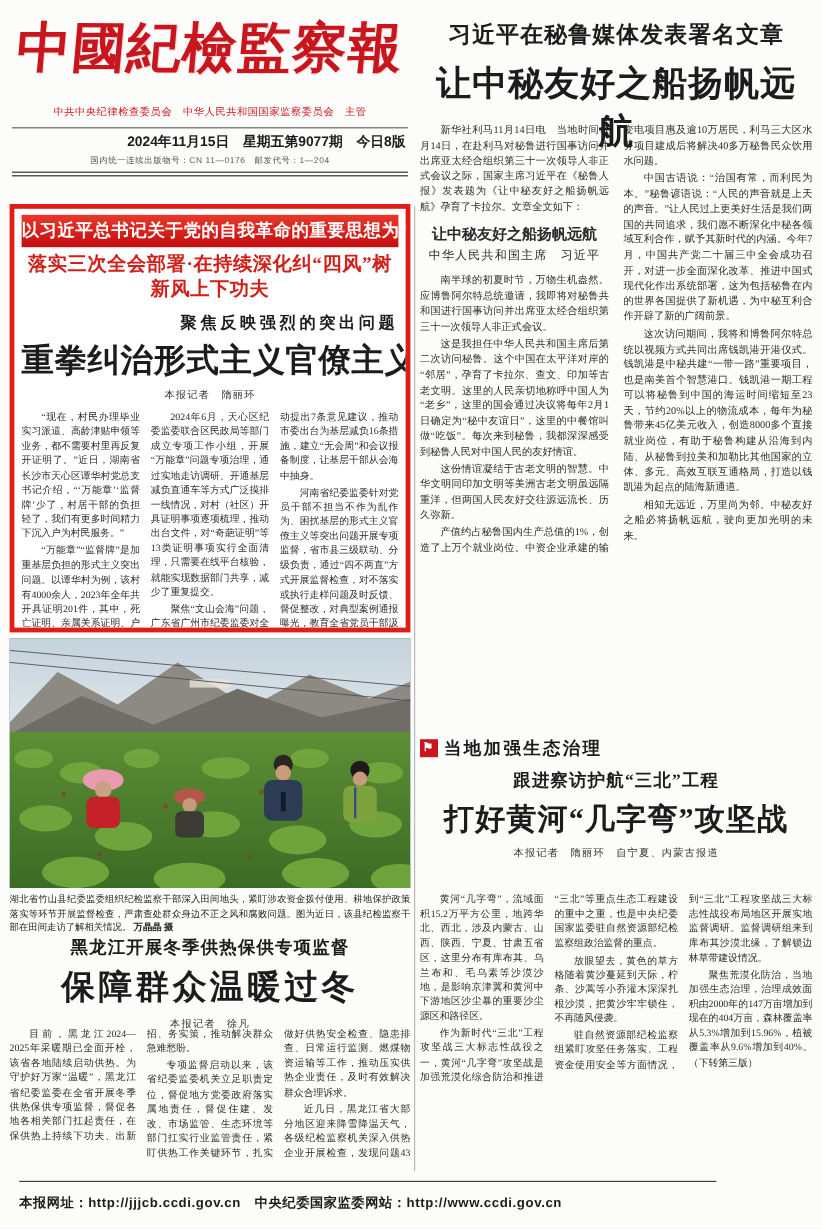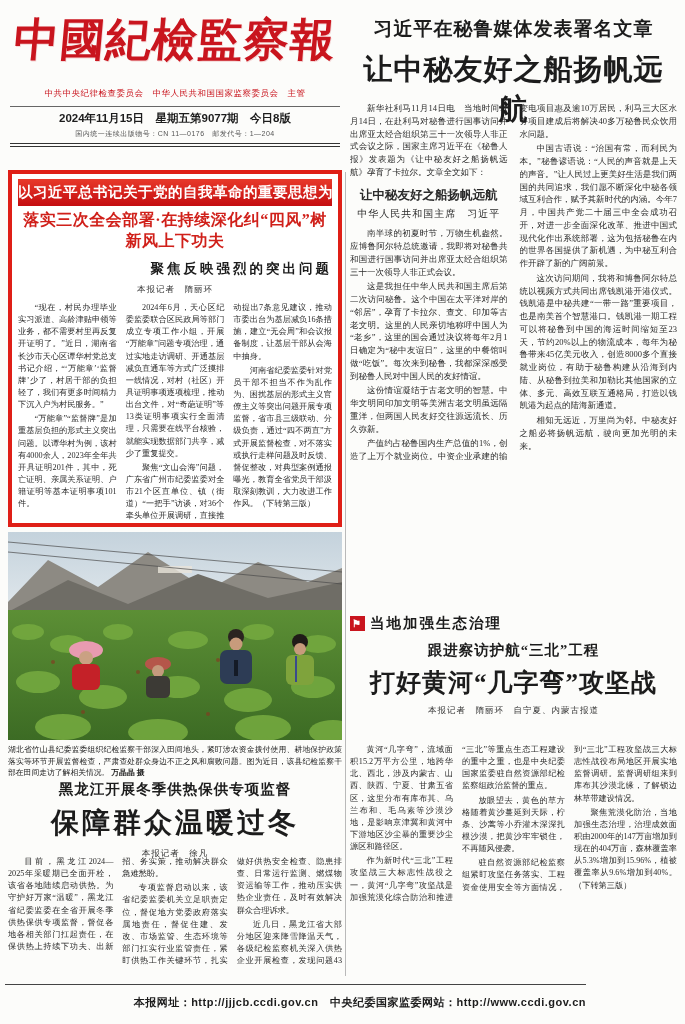--- a/index.html
+++ b/index.html
@@ -4,21 +4,21 @@
 <style>
   *{margin:0;padding:0;box-sizing:border-box}
   html,body{background:#e9e9e9}
   .page{position:relative;width:685px;height:1024px;margin:0 auto;background:#fcfcfa;overflow:hidden;color:#1c1c1c;font-family:"Liberation Sans","DejaVu Sans",sans-serif}
   .serif{font-family:"Liberation Serif","DejaVu Serif",serif}
 
   
   .masthead{position:absolute;left:10px;top:6px;width:330px;height:162px}
   .m-title{font-family:"DejaVu Serif","Liberation Serif",serif;font-weight:900;color:#c9151e;font-size:45px;letter-spacing:1px;line-height:1.5;text-align:center;transform:skewX(-5deg);text-shadow:1px 1px 0 #d8454a33;white-space:nowrap}
   .m-organ{color:#c9151e;font-size:8.5px;text-align:center;letter-spacing:.5px;margin-top:14px}
-  .m-daterow{display:flex;justify-content:center;border-top:1px solid #666;margin-top:6px;padding:4px 2px 0 2px;font-weight:bold;font-size:11.5px}
+  .m-daterow{display:flex;justify-content:flex-end;border-top:1px solid #666;margin-top:6px;padding:4px 2px 0 2px;font-weight:bold;font-size:11.5px}
   .m-issn{font-size:7px;color:#555;text-align:center;margin-top:3px;letter-spacing:.5px}
   .m-doublerule{border-bottom:4px double #333;margin-top:4px}
 
   
   .xi-head{position:absolute;left:350px;top:16px;width:327px;text-align:center}
   .xi-kicker{font-size:19px;font-weight:bold;letter-spacing:1px}
   .xi-headline{font-size:29px;font-weight:900;letter-spacing:1px;margin-top:8px}
   .xi-body{position:absolute;left:350px;top:102px;width:327px;height:506px;overflow:hidden;column-count:2;column-gap:12px;font-size:8.5px;line-height:1.5;text-align:justify;color:#2b2b2b}
   .xi-body p,.body p{text-indent:2em;margin-bottom:2px}
   .xi-subhead{text-align:center;font-weight:bold;font-size:12.5px;margin:7px 0 2px 0;text-indent:0}
@@ -48,21 +48,21 @@
   
   .sect{position:absolute;left:350px;top:614px;width:327px}
   .sect-head{display:flex;align-items:center;gap:5px;font-weight:bold;font-size:14.5px;letter-spacing:2px}
   .sect-icon{width:15px;height:15px;background:#c9151e;color:#fff;font-size:10px;line-height:15px;text-align:center;flex:0 0 auto}
   .sb-kicker{text-align:center;font-weight:bold;font-size:14.5px;letter-spacing:1px;margin-top:8px}
   .sb-headline{text-align:center;font-weight:900;font-size:25px;letter-spacing:1px;margin-top:6px;white-space:nowrap}
   .sb-body{position:absolute;left:350px;top:744px;width:327px;height:232px}
 
   
   .vrule{position:absolute;left:345px;top:172px;width:1px;height:804px;background:#b9b9b9}
-  .bottom{position:absolute;left:5px;top:984px;width:581px;border-top:1.5px solid #444;text-align:right;font-weight:bold;font-size:11px;padding-top:10px;letter-spacing:.5px}
+  .bottom{position:absolute;left:16px;top:984px;width:581px;border-top:1.5px solid #444;text-align:left;font-weight:bold;font-size:11px;padding-top:10px;letter-spacing:.5px}
 </style>
 </head>
 <body>
 
 <div class="page">
 
   <div class="masthead">
     <div class="m-title">中國紀檢監察報</div>
     <div class="m-organ">中共中央纪律检查委员会　中华人民共和国国家监察委员会　主管</div>
     <div class="m-daterow">
@@ -90,20 +90,21 @@
         <p>中国古语说：“治国有常，而利民为本。”秘鲁谚语说：“人民的声音就是上天的声音。”让人民过上更美好生活是我们两国的共同追求，我们愿不断深化中秘各领域互利合作，赋予其新时代的内涵。今年7月，中国共产党二十届三中全会成功召开，对进一步全面深化改革、推进中国式现代化作出系统部署，这为包括秘鲁在内的世界各国提供了新机遇，为中秘互利合作开辟了新的广阔前景。</p>
         <p>这次访问期间，我将和博鲁阿尔特总统以视频方式共同出席钱凯港开港仪式。钱凯港是中秘共建“一带一路”重要项目，也是南美首个智慧港口。钱凯港一期工程可以将秘鲁到中国的海运时间缩短至23天，节约20%以上的物流成本，每年为秘鲁带来45亿美元收入，创造8000多个直接就业岗位，有助于秘鲁构建从沿海到内陆、从秘鲁到拉美和加勒比其他国家的立体、多元、高效互联互通格局，打造以钱凯港为起点的陆海新通道。</p>
         <p>相知无远近，万里尚为邻。中秘友好之船必将扬帆远航，驶向更加光明的未来。</p>
       </div>
   </div>
 
   <div class="redbox">
     <div class="rb-banner">以习近平总书记关于党的自我革命的重要思想为指引</div>
     <div class="rb-sub serif">落实三次全会部署·在持续深化纠“四风”树新风上下功夫</div>
     <div class="rb-kicker serif">聚焦反映强烈的突出问题</div>
+    <div class="rb-headline">重拳纠治形式主义官僚主义</div>
     <div class="byline">本报记者　隋丽环</div>
     <div class="body rb-body serif">
         <p>“现在，村民办理毕业实习派遣、高龄津贴申领等业务，都不需要村里再反复开证明了。”近日，湖南省长沙市天心区谭华村党总支书记介绍，“‘万能章’‘监督牌’少了，村居干部的负担轻了，我们有更多时间精力下沉入户为村民服务。”</p>
         <p>“万能章”“监督牌”是加重基层负担的形式主义突出问题。以谭华村为例，该村有4000余人，2023年全年共开具证明201件，其中，死亡证明、亲属关系证明、户籍证明等基本证明事项101件。</p>
         <p>2024年6月，天心区纪委监委联合区民政局等部门成立专项工作小组，开展“万能章”问题专项治理，通过实地走访调研、开通基层减负直通车等方式广泛摸排一线情况，对村（社区）开具证明事项逐项梳理，推动出台文件，对“奇葩证明”等13类证明事项实行全面清理，只需要在线平台核验，就能实现数据部门共享，减少了重复提交。</p>
         <p>聚焦“文山会海”问题，广东省广州市纪委监委对全市21个区直单位、镇（街道）“一把手”访谈，对36个牵头单位开展调研，直接推动提出7条意见建议，推动市委出台为基层减负16条措施，建立“无会周”和会议报备制度，让基层干部从会海中抽身。</p>
         <p>河南省纪委监委针对党员干部不担当不作为乱作为、困扰基层的形式主义官僚主义等突出问题开展专项监督，省市县三级联动、分级负责，通过“四不两直”方式开展监督检查，对不落实或执行走样问题及时反馈、督促整改，对典型案例通报曝光，教育全省党员干部汲取深刻教训，大力改进工作作风。（下转第三版）</p>
       </div>
   </div>
 

